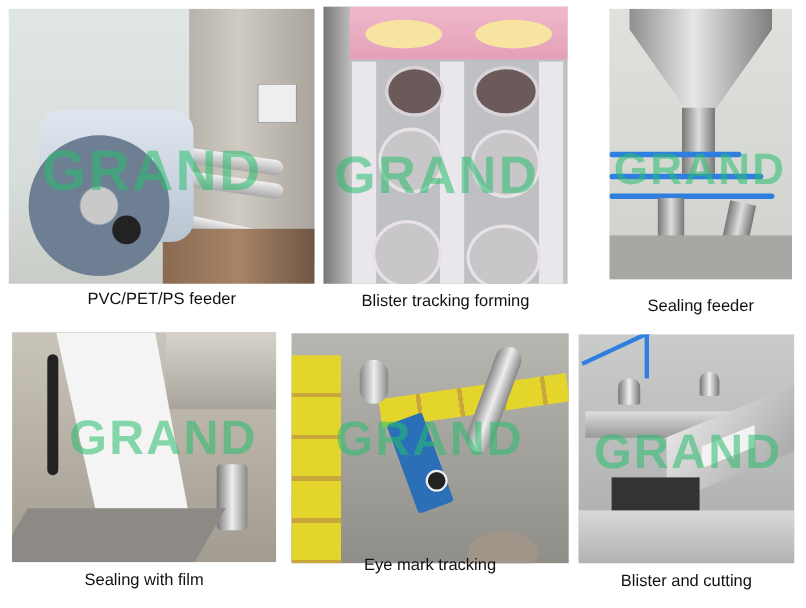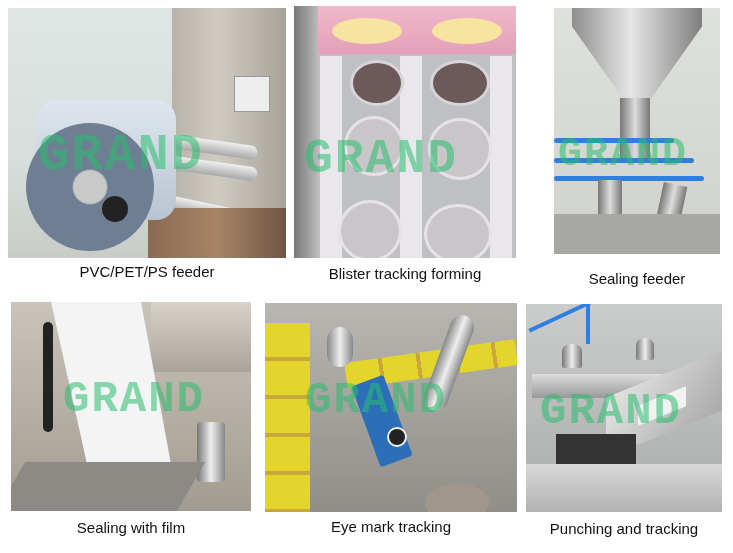--- a/index.html
+++ b/index.html
@@ -1,19 +1,19 @@
 <!DOCTYPE html>
 <html><head>
 <meta charset="utf-8">
 <style>
   html, body { margin:0; padding:0; background:#ffffff; }
   body { width:733px; height:553px; position:relative; overflow:hidden; font-family:"Liberation Sans", sans-serif; }
   .photo { position:absolute; overflow:hidden; }
   .caption { position:absolute; font-size:15px; color:#111; text-align:center; white-space:nowrap; letter-spacing:0; }
-  .wm { position:absolute; font-family:Liberation Mono, monospace; font-weight:bold; color:rgba(40,190,110,0.55); letter-spacing:2px; white-space:nowrap; }
+  .wm { position:absolute; font-family:Liberation Sans, sans-serif; font-weight:bold; color:rgba(40,190,110,0.55); letter-spacing:2px; white-space:nowrap; }
   .layer { position:absolute; }
 </style>
 </head>
 <body>
 
 <div class="photo" style="left:8px;top:8px;width:278px;height:250px;background:linear-gradient(180deg,#dfe6e4 0%,#d7dedc 60%,#c9ccc6 100%);">
   <div class="layer" style="left:164px;top:0;width:114px;height:230px;background:linear-gradient(90deg,#b8b3aa,#cfcac2 40%,#a9a49b);"></div>
   <div class="layer" style="left:130px;top:130px;width:120px;height:14px;background:linear-gradient(180deg,#f0f0f0,#a8a8a8);transform:rotate(8deg);border-radius:7px;"></div>
   <div class="layer" style="left:140px;top:152px;width:110px;height:14px;background:linear-gradient(180deg,#f0f0f0,#a8a8a8);transform:rotate(8deg);border-radius:7px;"></div>
   <div class="layer" style="left:120px;top:190px;width:110px;height:14px;background:linear-gradient(180deg,#f0f0f0,#a8a8a8);transform:rotate(12deg);border-radius:7px;"></div>
@@ -70,27 +70,27 @@
 <div class="photo" style="left:265px;top:303px;width:252px;height:209px;background:linear-gradient(180deg,#b7b6b0,#8f8e89);">
   <div class="layer" style="left:0;top:20px;width:45px;height:189px;background:repeating-linear-gradient(180deg,#e4d52c 0 34px,#caa73b 34px 38px);"></div>
   <div class="layer" style="left:80px;top:48px;width:172px;height:26px;background:repeating-linear-gradient(90deg,#e4d52c 0 34px,#caa73b 34px 38px);transform:rotate(-8deg);"></div>
   <div class="layer" style="left:62px;top:24px;width:26px;height:40px;background:linear-gradient(90deg,#888,#eee,#888);border-radius:13px;"></div>
   <div class="layer" style="left:172px;top:10px;width:24px;height:100px;background:linear-gradient(90deg,#888,#eee,#888);border-radius:12px;transform:rotate(20deg);"></div>
   <div class="layer" style="left:100px;top:75px;width:34px;height:86px;background:#2a6fb8;border-radius:3px;transform:rotate(-20deg);"></div>
   <div class="layer" style="left:122px;top:124px;width:16px;height:16px;border-radius:50%;background:#222;border:2px solid #eee;"></div>
   <div class="layer" style="left:160px;top:180px;width:64px;height:40px;border-radius:50%;background:#a0968a;"></div>
   <div class="wm" style="left:40px;top:72px;font-size:44px;">GRAND</div>
 </div>
-<div class="caption" style="left:265px;top:518px;width:252px;">Eye mark tracking</div>
+<div class="caption" style="left:265px;top:505px;width:252px;">Eye mark tracking</div>
 
 <div class="photo" style="left:526px;top:304px;width:196px;height:208px;background:linear-gradient(180deg,#c9cccb,#a9acaa);">
   <div class="layer" style="left:0;top:10px;width:70px;height:4px;background:#2f7fe0;transform:rotate(-25deg);"></div>
   <div class="layer" style="left:60px;top:0;width:4px;height:40px;background:#2f7fe0;"></div>
   <div class="layer" style="left:36px;top:40px;width:20px;height:24px;background:linear-gradient(90deg,#777,#eee,#777);border-radius:8px 8px 2px 2px;"></div>
   <div class="layer" style="left:110px;top:34px;width:18px;height:22px;background:linear-gradient(90deg,#777,#eee,#777);border-radius:8px 8px 2px 2px;"></div>
   <div class="layer" style="left:6px;top:70px;width:140px;height:24px;background:linear-gradient(180deg,#ddd,#999);"></div>
   <div class="layer" style="left:80px;top:70px;width:116px;height:60px;background:linear-gradient(135deg,#e4e4e4,#aaa);transform:skewY(-22deg);"></div>
   <div class="layer" style="left:112px;top:92px;width:48px;height:20px;background:#f2f2f2;transform:skewY(-22deg);"></div>
   <div class="layer" style="left:30px;top:130px;width:80px;height:34px;background:#333;"></div>
   <div class="layer" style="left:0;top:160px;width:196px;height:48px;background:linear-gradient(180deg,#d8d8d8,#b2b2b2);"></div>
   <div class="wm" style="left:14px;top:82px;font-size:44px;">GRAND</div>
 </div>
-<div class="caption" style="left:526px;top:520px;width:196px;">Punching and tracking</div>
+<div class="caption" style="left:526px;top:520px;width:196px;">Blister and cutting</div>
 
 </body></html>

